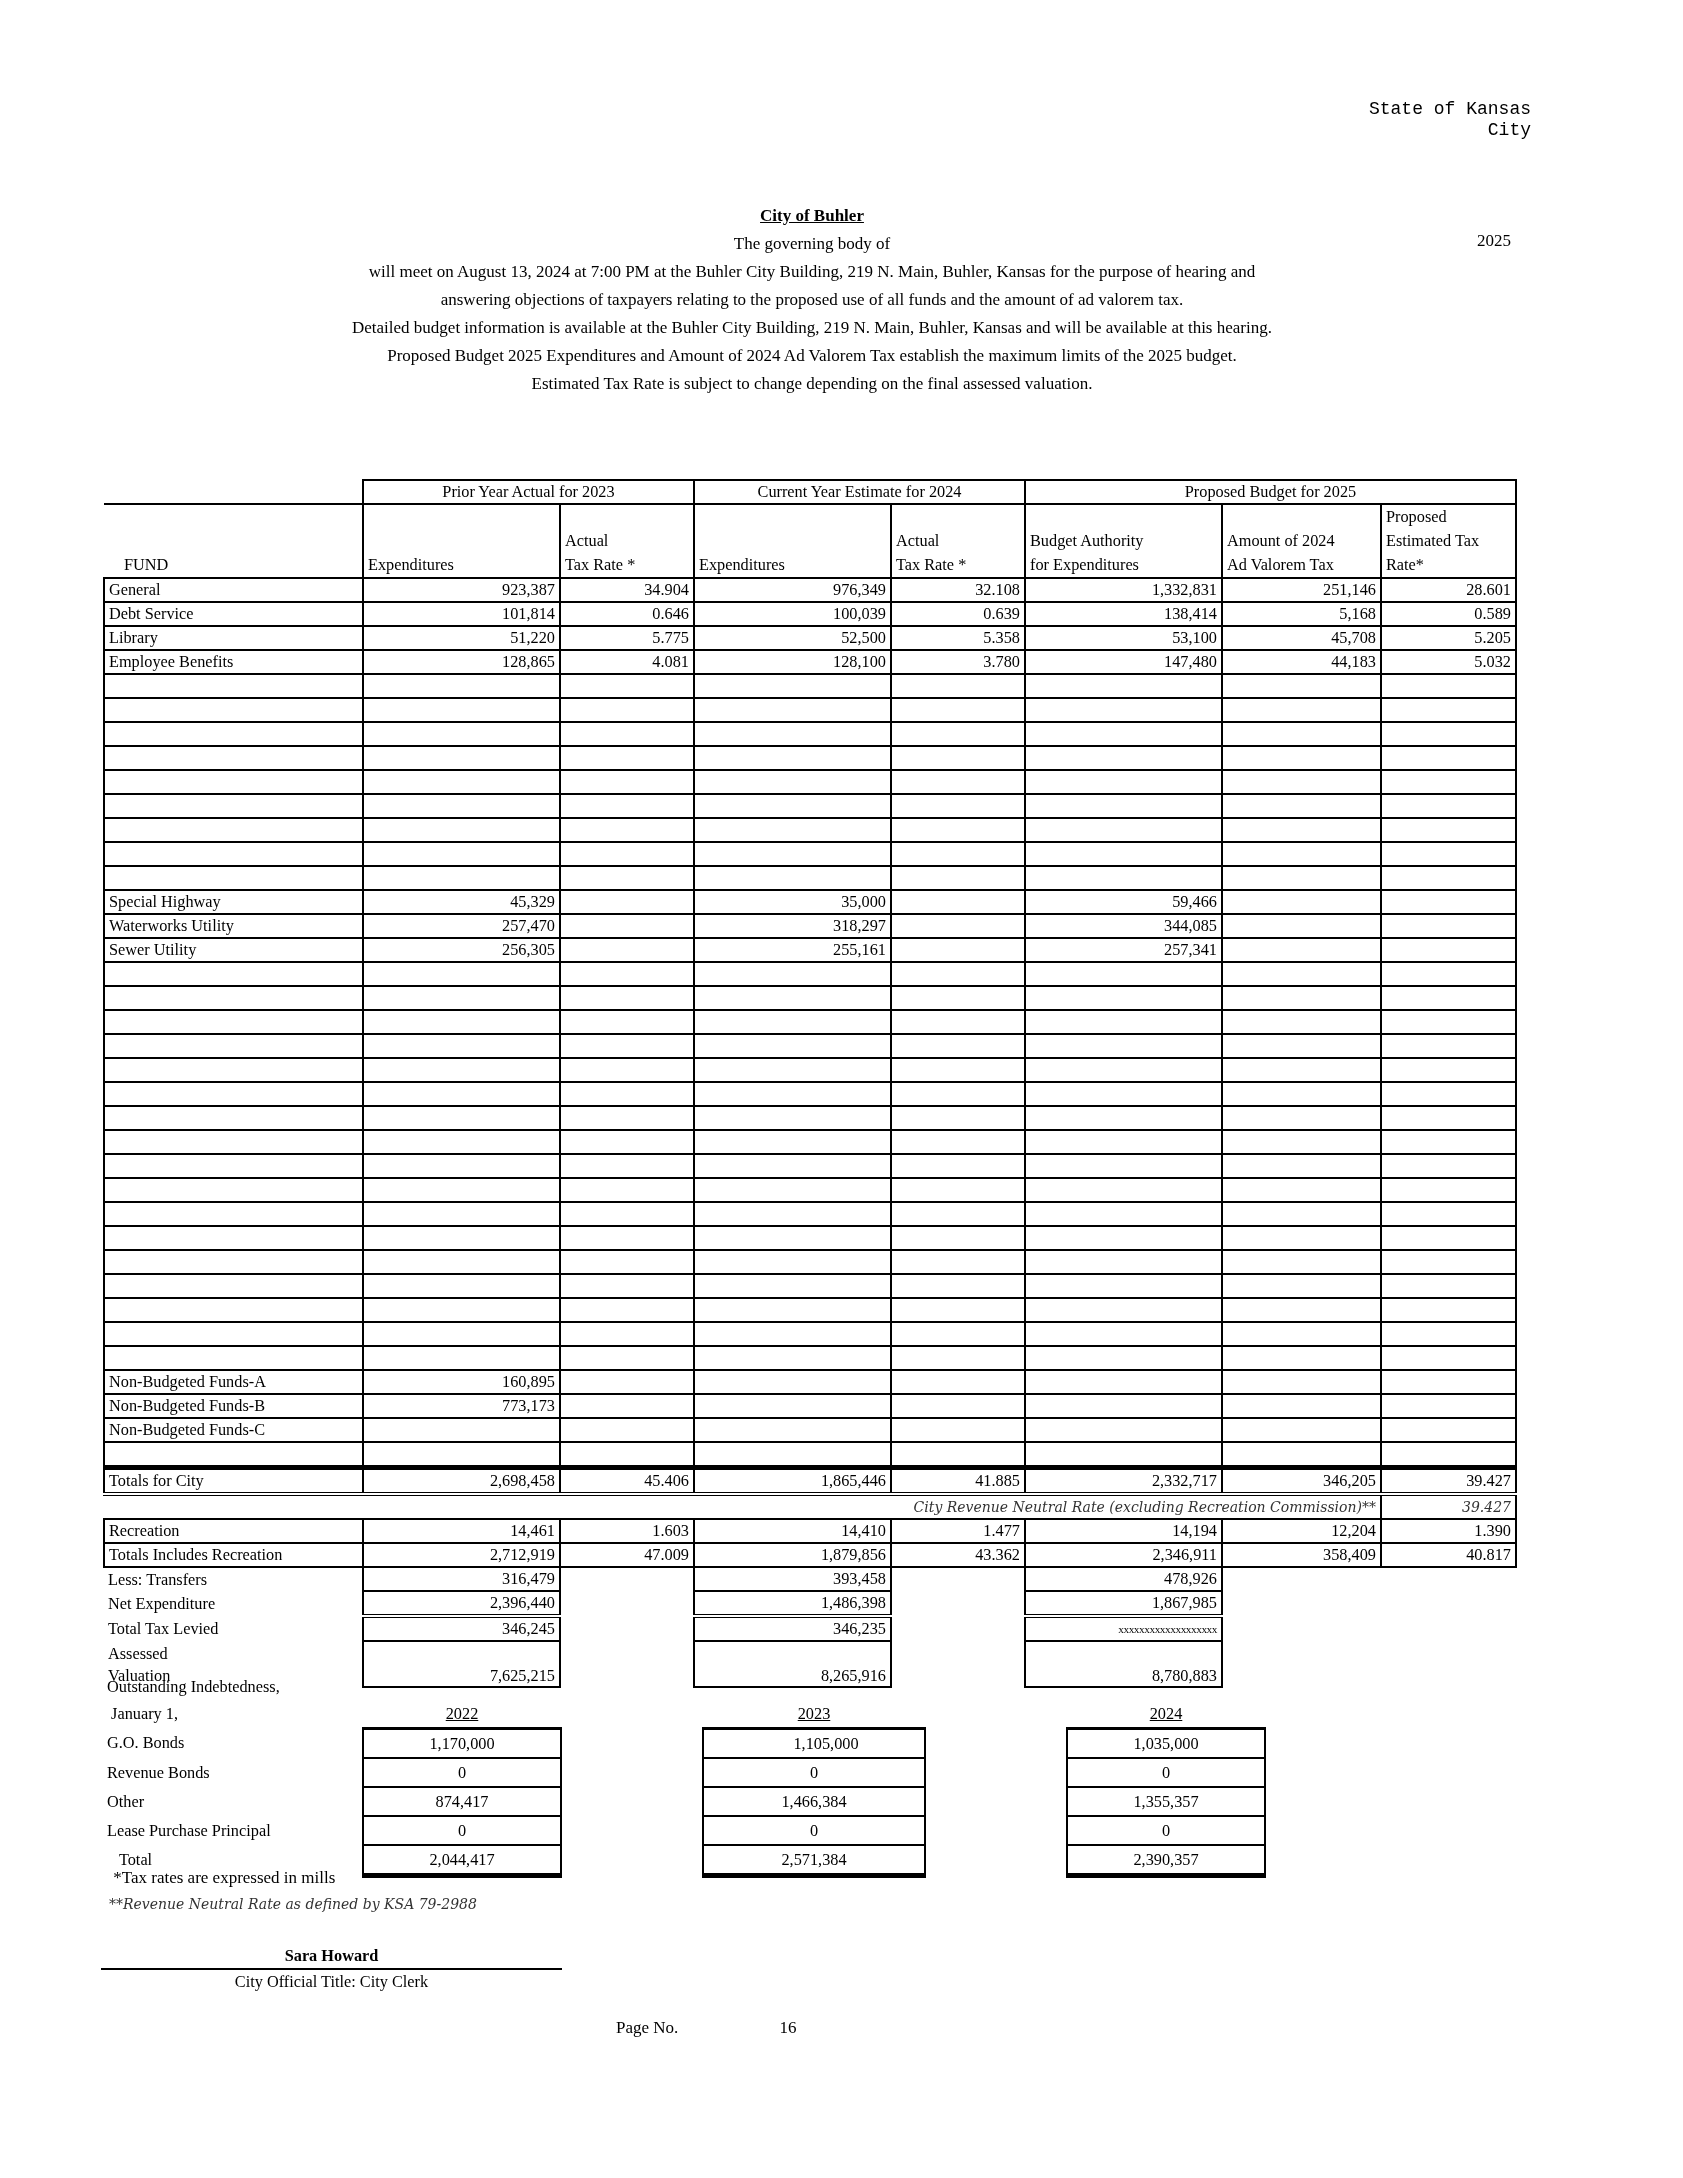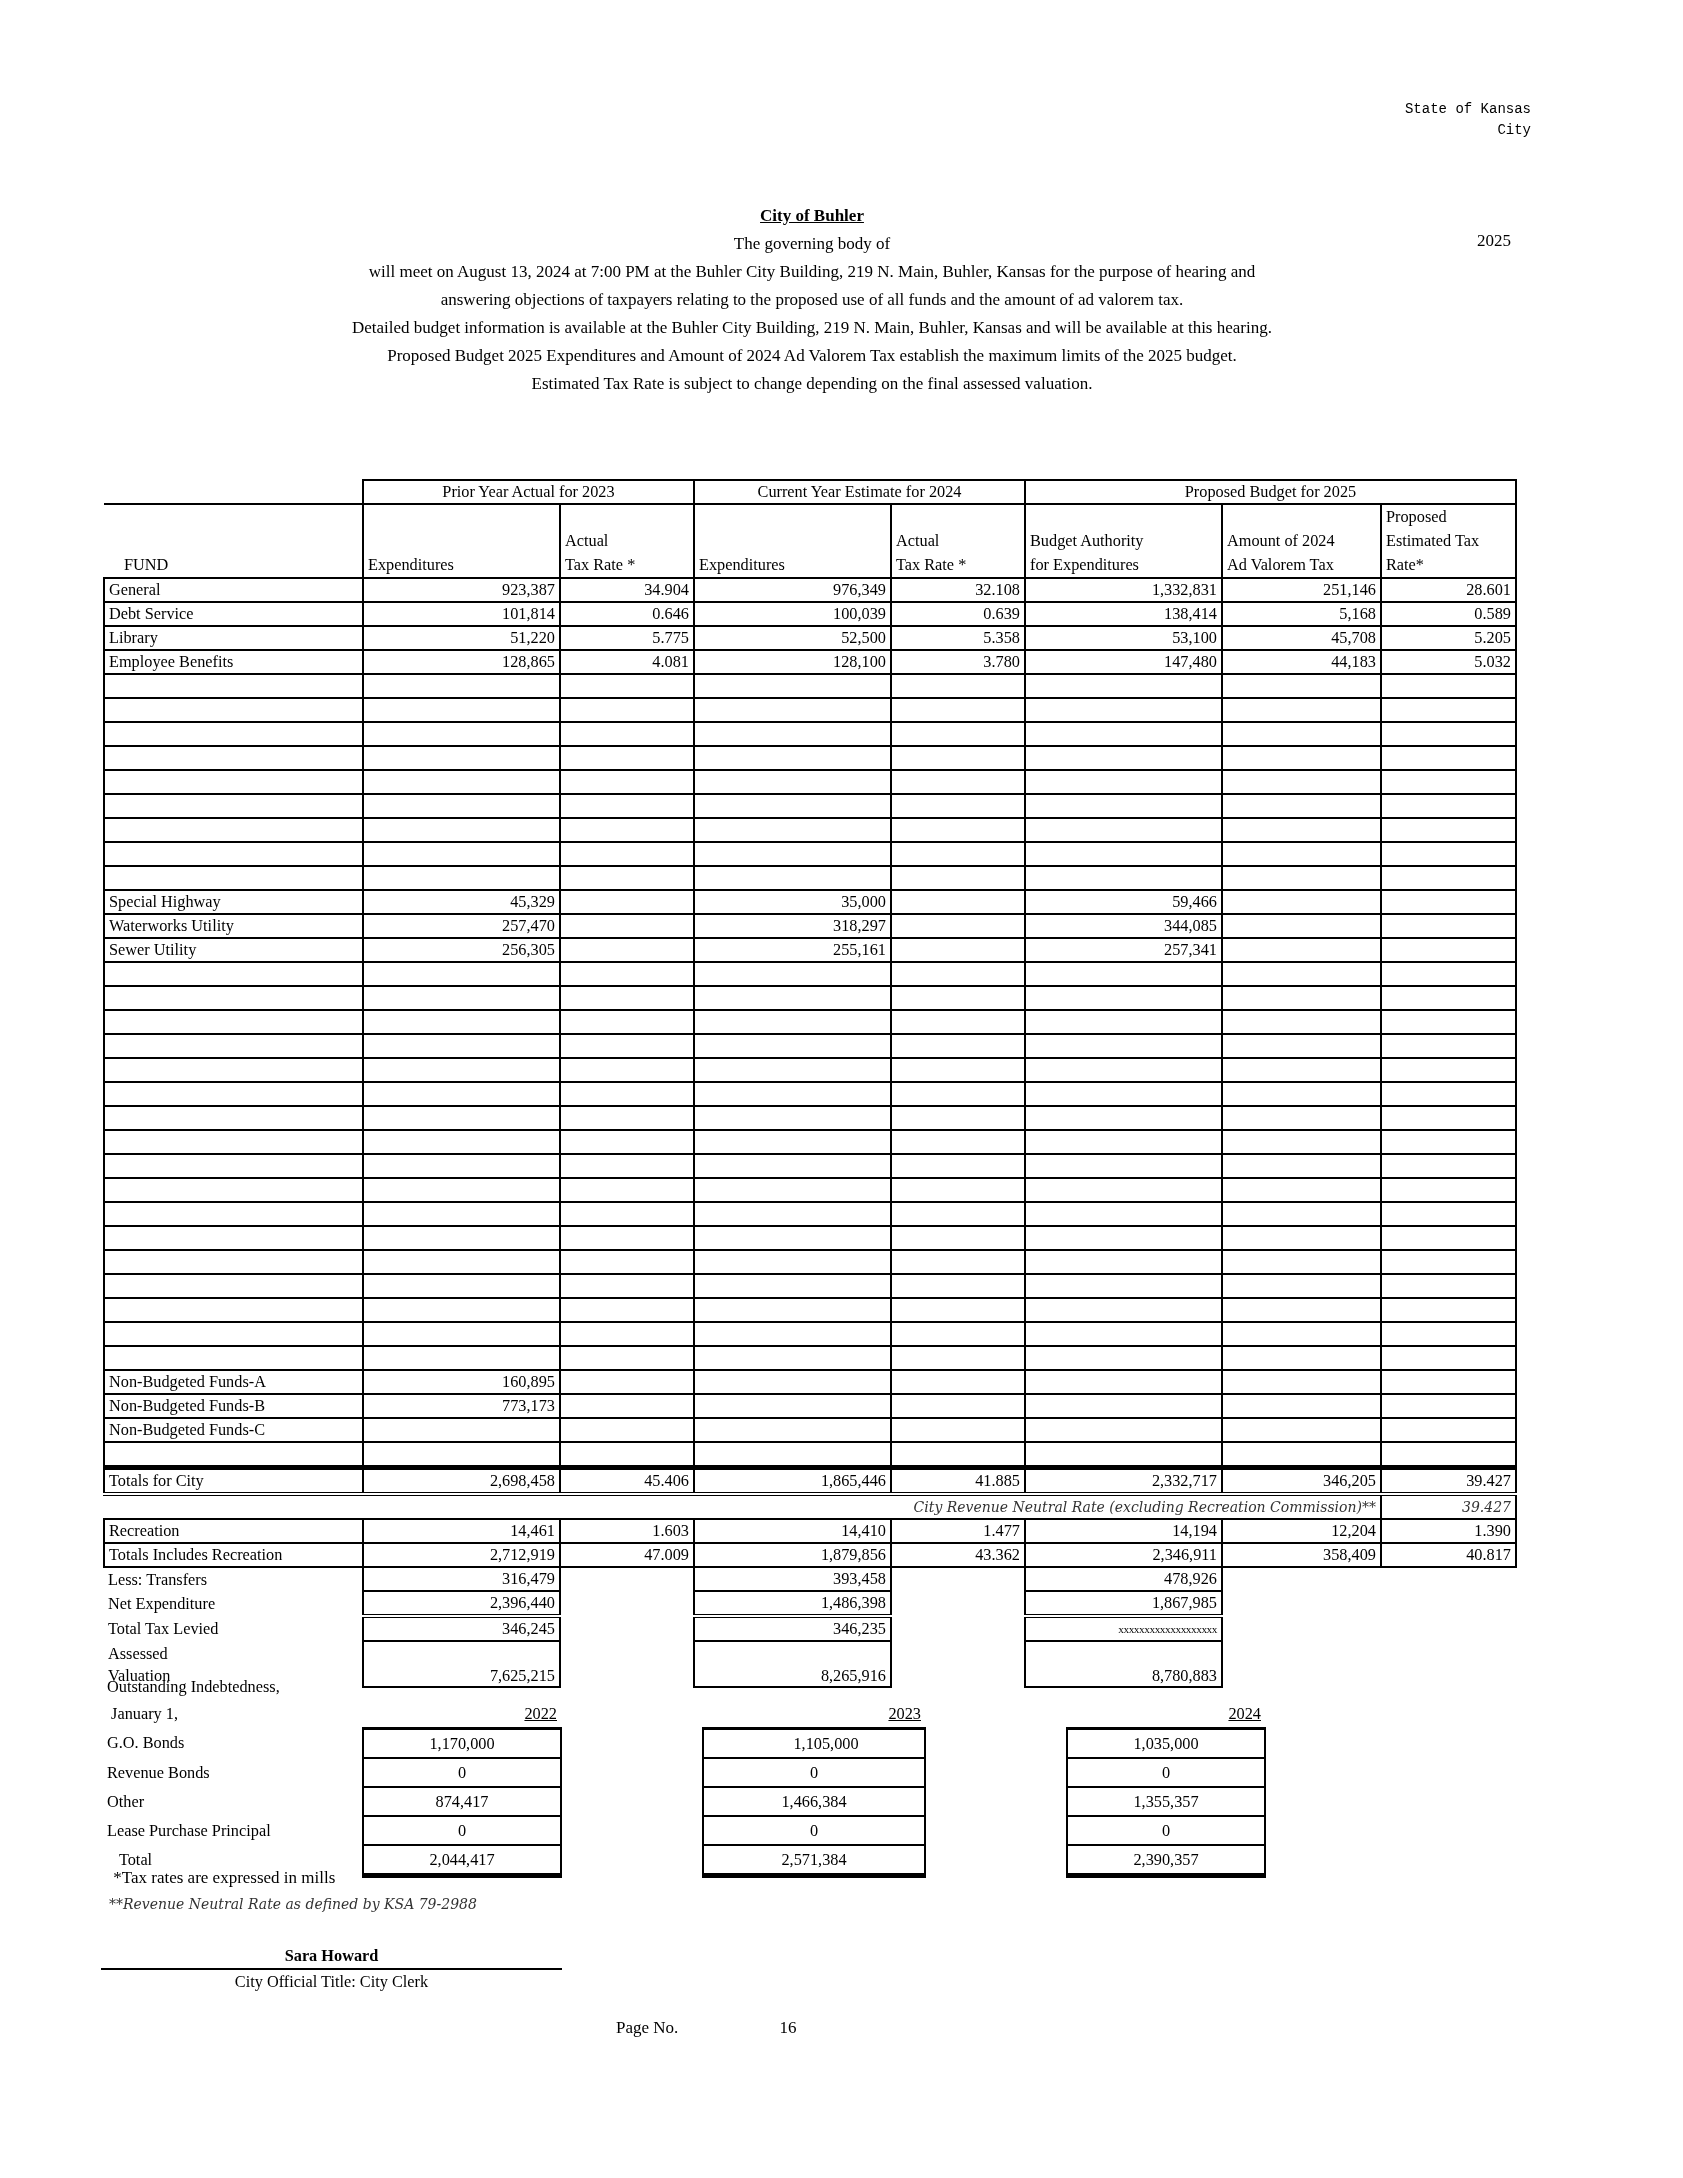--- a/index.html
+++ b/index.html
@@ -1,19 +1,19 @@
 <!DOCTYPE html>
 <html><head>
 <meta charset="utf-8">
 <style>
   html, body { margin: 0; padding: 0; background: #fff; }
   body { width: 1683px; height: 2178px; position: relative; font-family: "Liberation Serif", serif; color: #000; font-size: 17px; }
   .mono { font-family: "Liberation Mono", monospace; }
   .abs { position: absolute; }
-  #state-hdr { right: 152px; top: 99px; text-align: right; font-size: 14px; line-height: 21px; }
+  #state-hdr { right: 152px; top: 99px; text-align: right; font-size: 18px; line-height: 21px; }
   #year-hdr { right: 172px; top: 231px; font-size: 17px; }
   #intro { left: 0; width: 1624px; top: 202px; text-align: center; line-height: 28px; }
   #intro .title { font-weight: bold; font-size: 17px; margin-bottom: 24px; }
   #intro .city { font-weight: bold; text-decoration: underline; }
   #intro .bold { font-weight: bold; }
   table { border-collapse: collapse; }
   #main-table { position: absolute; left: 103px; top: 479px; table-layout: fixed; }
   #main-table td { height: 22px; border: 2px solid #000; padding: 0 4px; font-size: 16.3px; line-height: 20px; white-space: nowrap; overflow: hidden; }
   #main-table td.num { text-align: right; }
   #main-table td.c { text-align: center; }
@@ -23,21 +23,21 @@
   #main-table tr.thick-top td { border-top: 5px solid #000; }
   #main-table tr.dbl-top td { border-top: 4px double #000; }
   #main-table td.italic { font-style: italic; color: #333; font-family: "DejaVu Serif", serif; font-size: 14px; text-align: right; }
   #main-table td.tall { height: 44px; vertical-align: bottom; }
   #main-table tr.hdr2 td { height: 61px; vertical-align: bottom; text-align: left; line-height: 24px; }
   .xxx { font-size: 11.4px !important; letter-spacing: -0.5px; }
   #debt { position: absolute; left: 103px; top: 1673px; }
   #debt td { height: 27px; font-size: 16.3px; padding: 0 4px; }
   #debt td.box { border: 2px solid #000; text-align: center; width: 188px; }
   #debt tr.last td.box { border-bottom: 5px solid #000; }
-  #debt td.yr { text-align: right; text-decoration: underline; margin-top: 28px; }
+  #debt td.yr { text-align: center; text-decoration: underline; margin-top: 28px; }
   #debt td.gap { width: 132px; }
   #debt td.lbl { width: 251px; }
   #notes { left: 109px; top: 1865px; line-height: 26px; }
   #notes .n2 { font-family: "DejaVu Serif", serif; font-style: italic; font-size: 14px; color: #333; }
   #sig { left: 101px; top: 1946px; width: 461px; text-align: center; }
   #sig .name { font-weight: bold; font-size: 16.3px; border-bottom: 2px solid #000; padding-bottom: 2px; }
   #sig .title { font-size: 16.3px; margin-top: 2px; }
   #pageno { left: 616px; top: 2018px; font-size: 17px; }
   #pageno span { display: inline-block; }
 </style>

